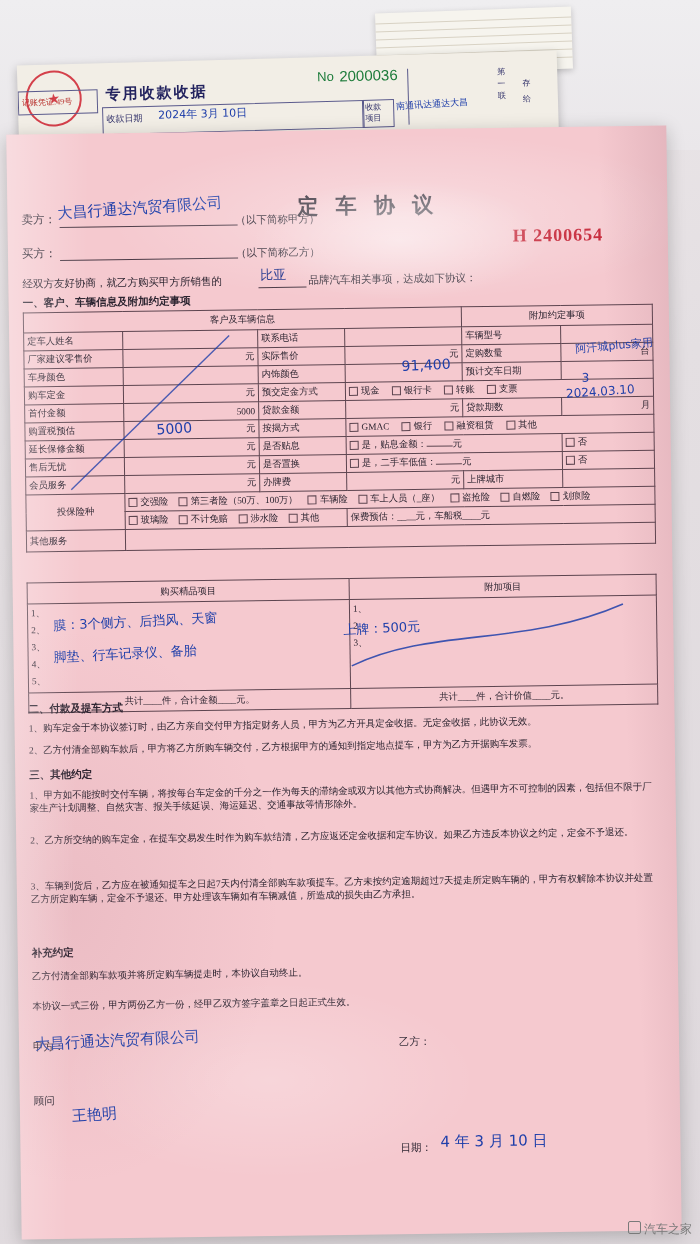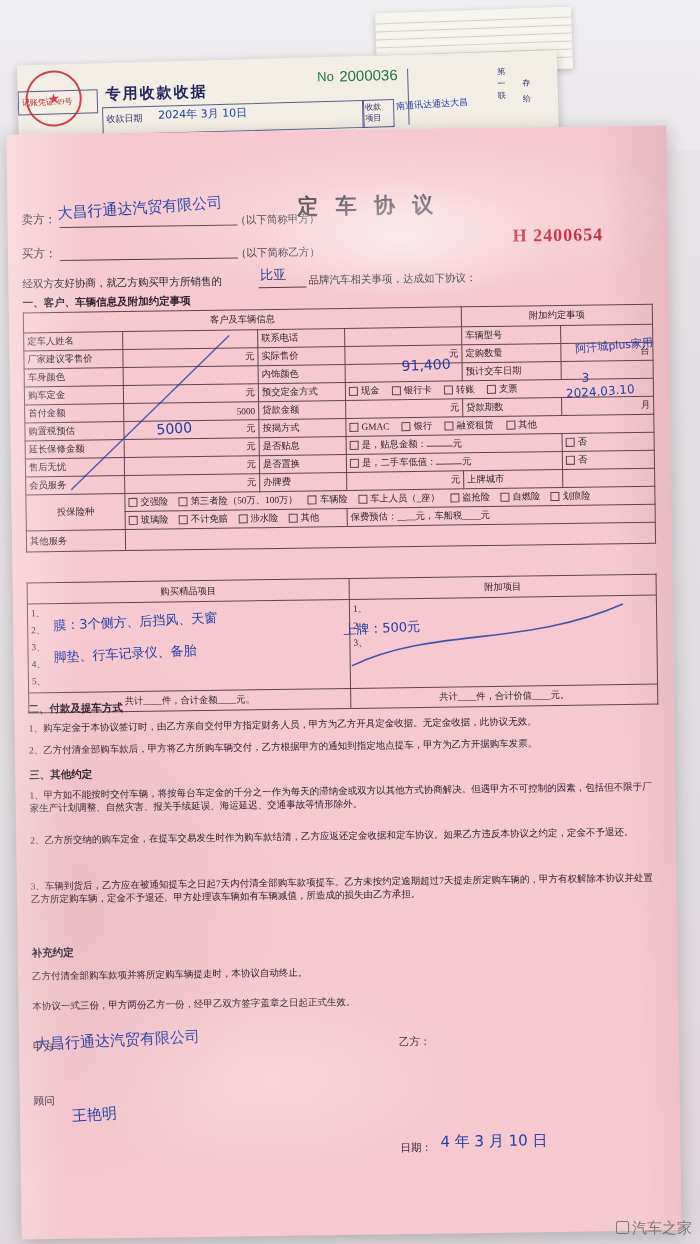--- a/index.html
+++ b/index.html
@@ -74,21 +74,21 @@
   table.frm td{border:1px solid #5d4550;font-size:9.3px;padding:1px 3px;height:15px;color:#2c2430;}
   .cl{text-align:center;}
   .rt{text-align:right;}
   .chk{display:inline-block;width:7px;height:7px;border:1px solid #5d4550;margin-right:3px;vertical-align:middle;}
   .smallline{display:inline-block;border-bottom:1px solid #5d4550;min-width:26px;}
   .glare{
     position:absolute;pointer-events:none;
     background:radial-gradient(ellipse at center,rgba(255,255,255,.45),rgba(255,255,255,0) 70%);
   }
   #logo{
-    position:absolute;right:8px;bottom:6px;color:#7a7a7a;font-size:15px;
+    position:absolute;right:8px;bottom:6px;color:#7a7a7a;font-size:12px;
     font-family:"Liberation Sans",sans-serif;
   }
   #logo .mark{display:inline-block;width:11px;height:11px;border:1.5px solid #7a7a7a;border-radius:2px;margin-right:3px;vertical-align:-1px;}
   .scribble{position:absolute;}
 </style>
 </head>
 <body>
 
 <div id="photo">
 

